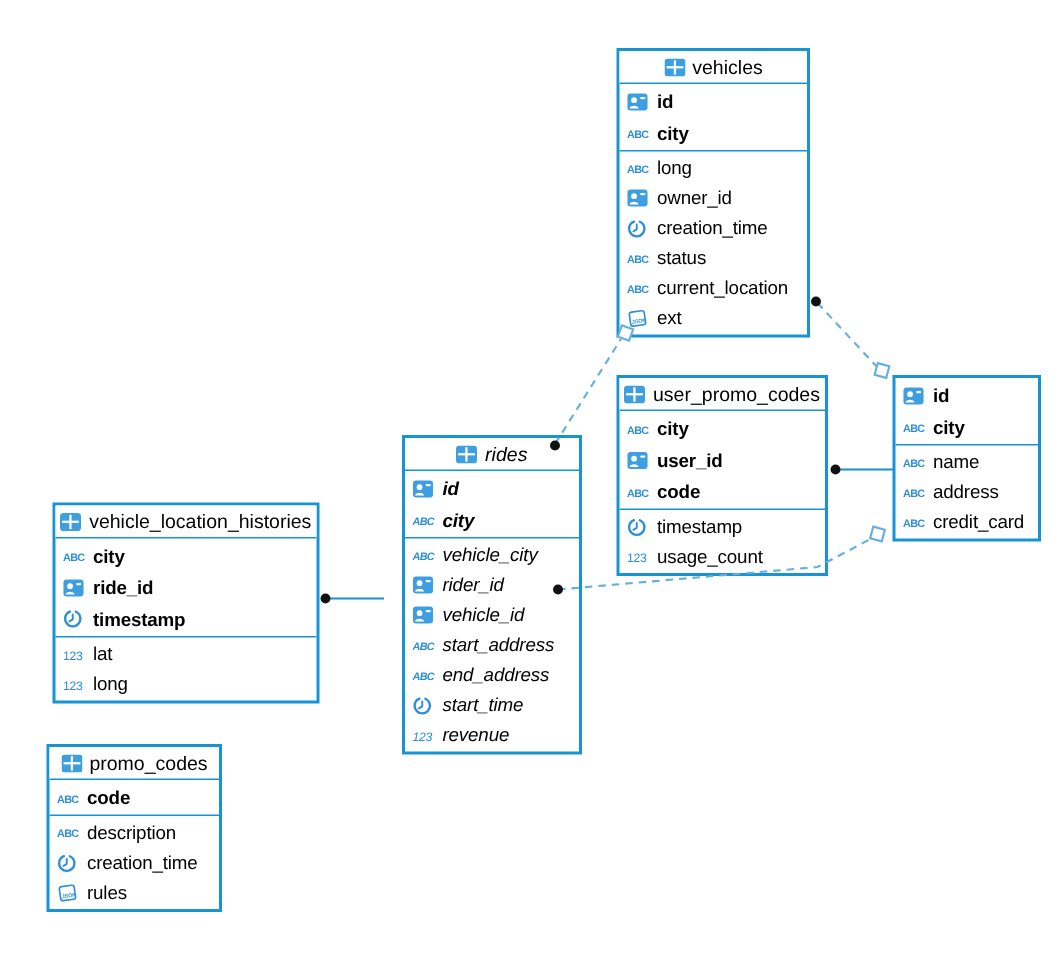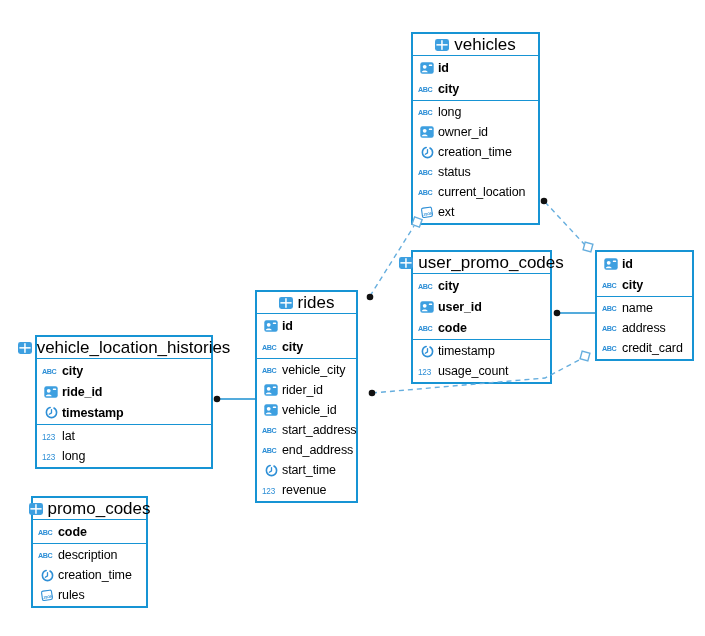--- a/index.html
+++ b/index.html
@@ -23,39 +23,39 @@
     background:#ffffff;
     border:2px solid var(--blue);
     box-sizing:border-box;
     color:var(--text);
   }
   .db-header{
     height:21px;
     display:flex;align-items:center;justify-content:center;
     gap:5px;
     border-bottom:1.5px solid var(--blue);
-    font-size:17px;
+    font-size:13px;
     white-space:nowrap;
     background:#ffffff;
   }
   .db-section{padding:1px 0;}
   .db-section.pk{border-bottom:1.5px solid var(--blue);}
   .db-section.pk .db-row{height:21px;font-weight:bold;}
   .db-row{
     height:20px;
     display:flex;align-items:center;
     padding-left:5px;
     gap:4px;
     font-size:12.5px;
     letter-spacing:-0.1px;
     white-space:nowrap;
   }
   .field-icon{
     width:16px;min-width:16px;
-    display:inline-flex;align-items:center;justify-content:flex-end;
+    display:inline-flex;align-items:center;justify-content:flex-start;
   }
   .header-icon{display:inline-flex;align-items:center;}
   #lines-svg{
     position:absolute;left:0;top:0;
     pointer-events:none;
     z-index:5;
   }
   .db-table{z-index:2;}
 </style>
 </head>
@@ -279,21 +279,21 @@
         <div class="db-row">
     <span class="field-icon">
             <svg width="16" height="10" viewBox="0 0 16 10">
               <text x="0" y="8" font-size="7.2" font-weight="bold" letter-spacing="-0.4" fill="#2e8fd6" font-family="Liberation Sans, sans-serif">ABC</text>
             </svg>
           </span>
     <span class="field-name">credit_card</span>
   </div>
       </div>
   </div>
-    <div class="db-table" style="left: 255px; top: 290px; width: 103px;">
+    <div class="db-table" style="left: 268px; top: 290px; width: 120px; font-style: italic;">
     <div class="db-header">
       <span class="header-icon">
           <svg width="14" height="12" viewBox="0 0 14 12">
             <rect width="14" height="12" rx="2.4" fill="#3d9fe0"></rect>
             <rect x="1.4" y="5.1" width="11.2" height="1.5" fill="#fff"></rect>
             <rect x="6.2" y="1.2" width="1.5" height="9.6" fill="#fff"></rect>
           </svg>
         </span>
       <span class="table-title">rides</span>
     </div>

